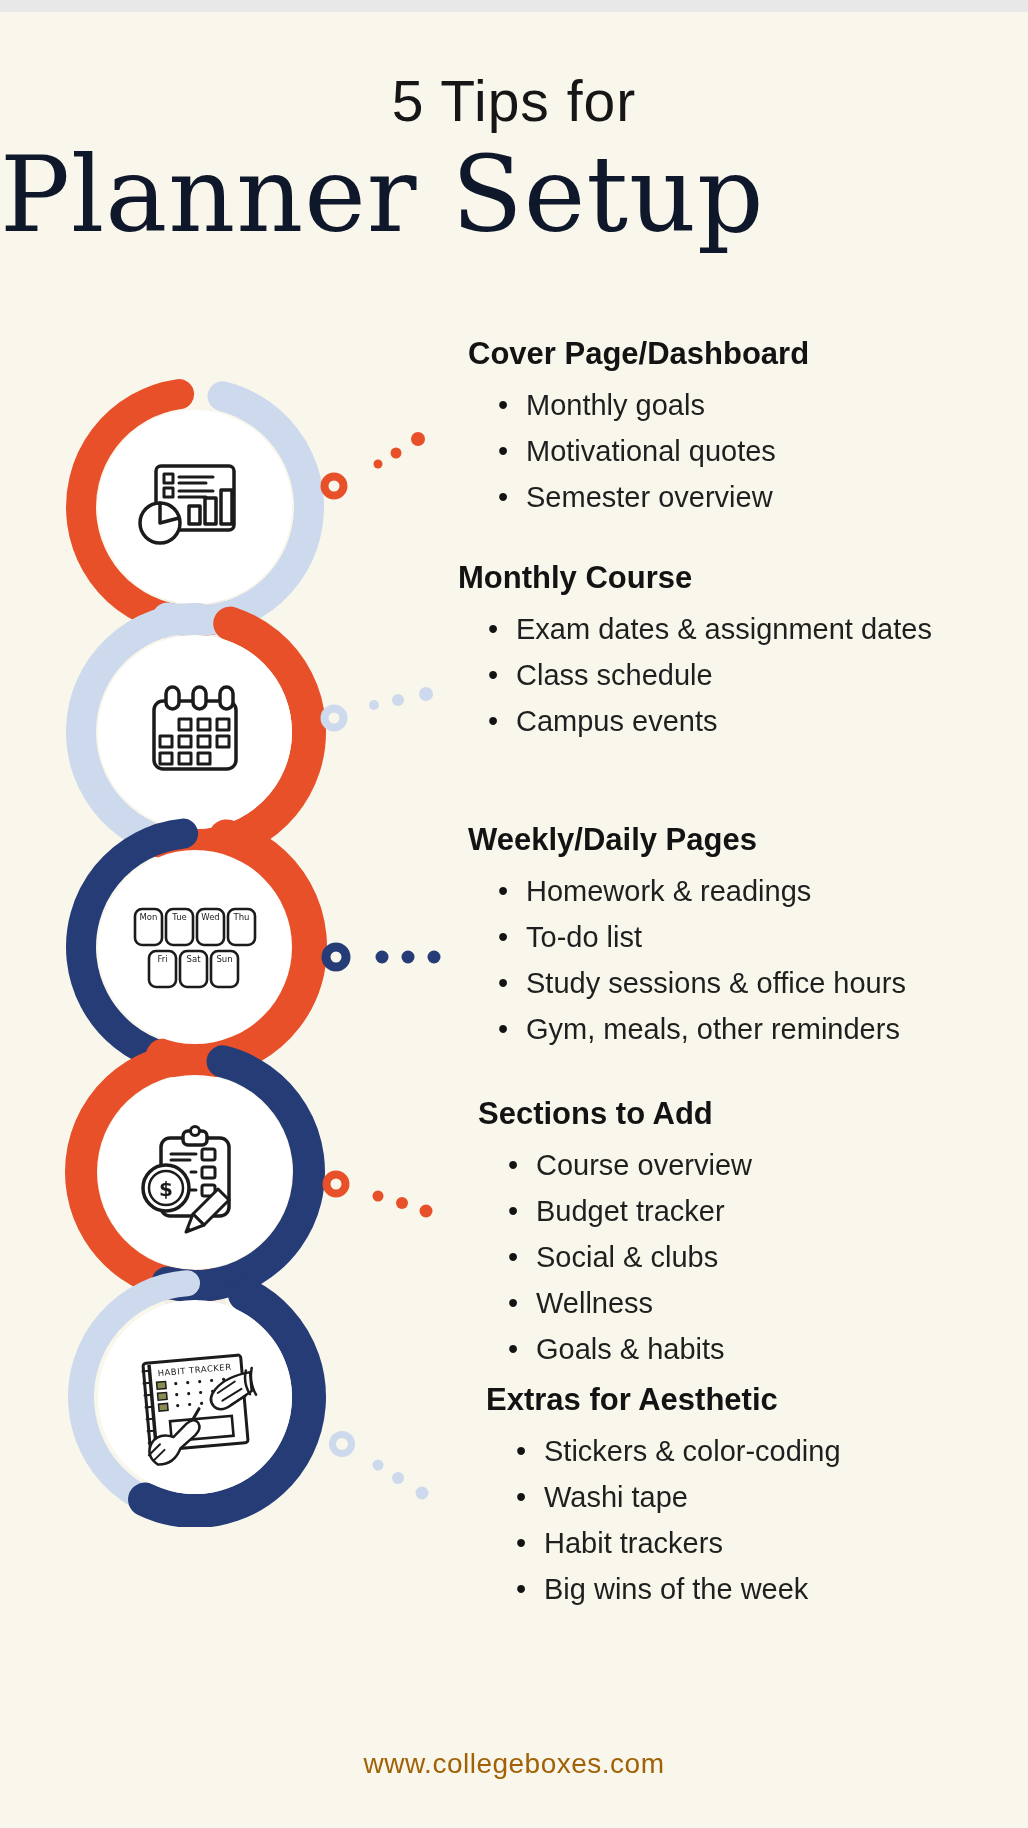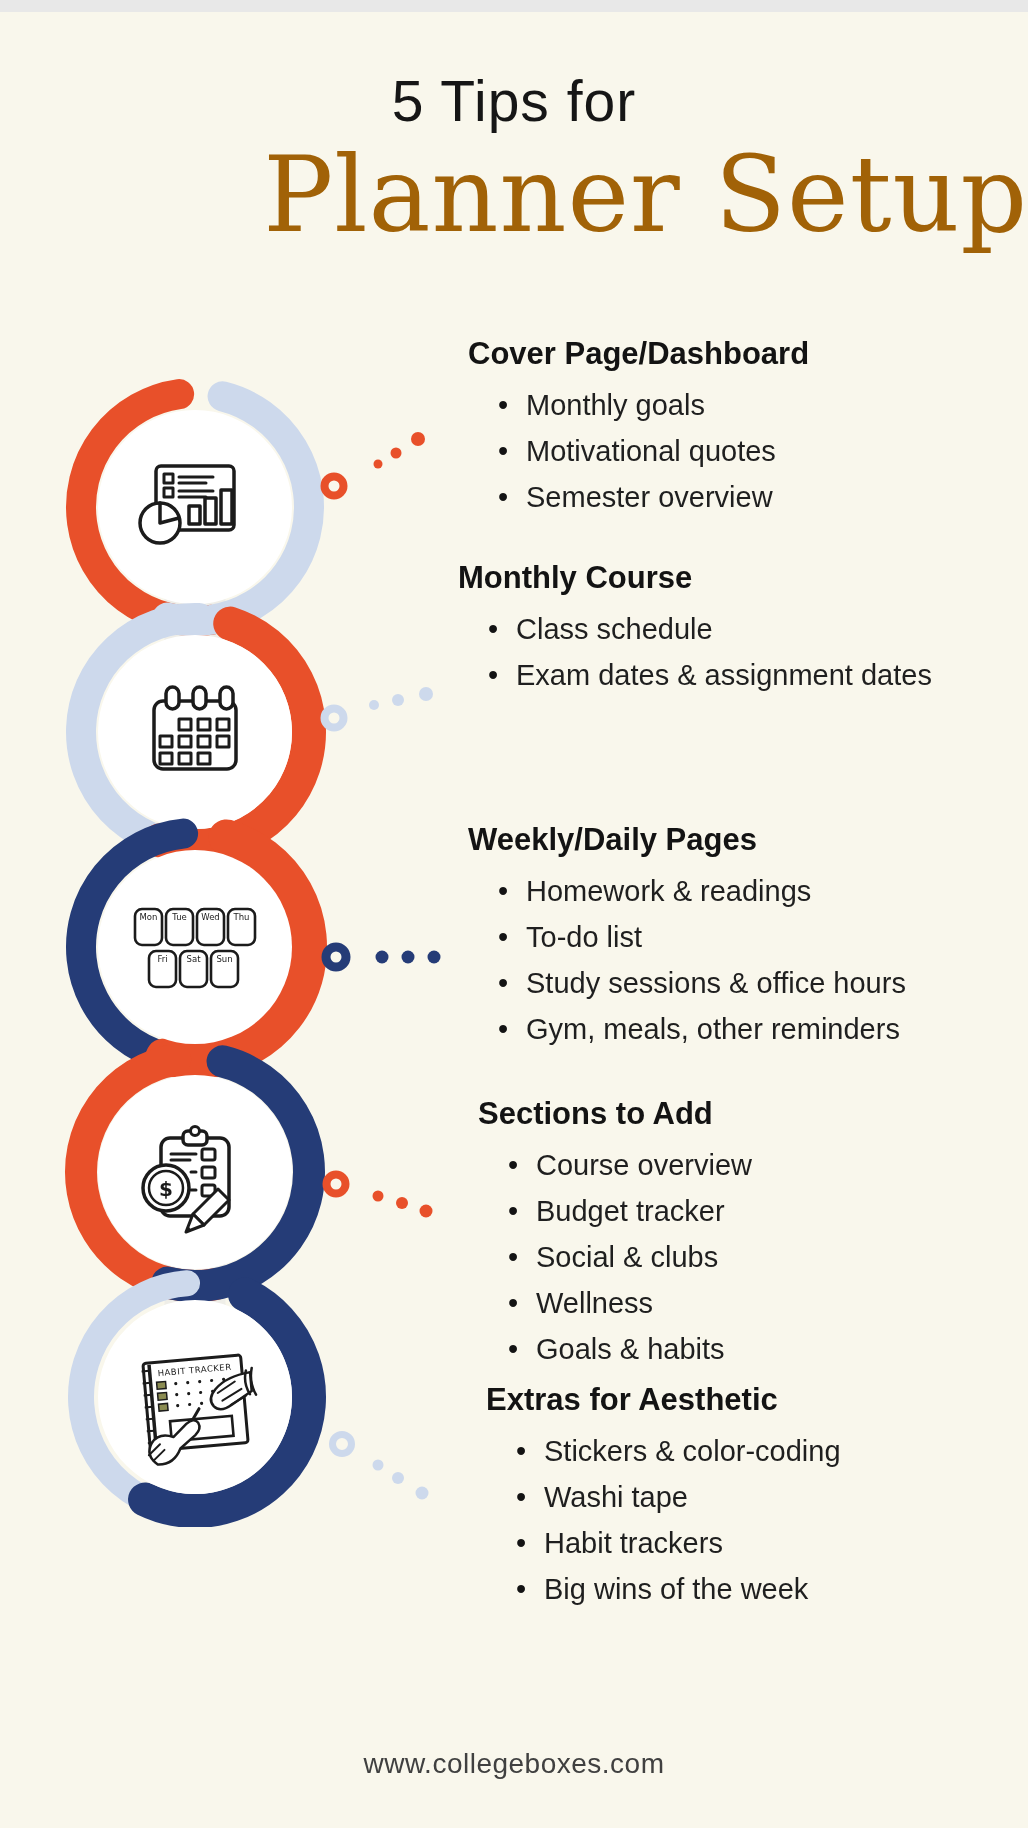--- a/index.html
+++ b/index.html
@@ -12,23 +12,23 @@
     overflow:hidden;
   }
   .kicker{
     position:absolute;top:56px;left:0;width:100%;
     text-align:center;
     font-size:57px;font-weight:500;color:#161616;
     letter-spacing:1px;
   }
   .main-title{
     position:absolute;top:122px;left:0;width:100%;
-    text-align:right;
+    text-align:left;
     font-family:"DejaVu Serif", serif;
-    font-size:104px;font-weight:400;color:#a16207;
+    font-size:104px;font-weight:400;color:#0f172a;
     letter-spacing:1px;
   }
   .connector-svg{position:absolute;top:0;left:0;}
   .graphic{position:absolute;left:60px;width:400px;height:260px;}
   .g1{top:365px}.g2{top:590px}.g3{top:805px}.g4{top:1030px}.g5{top:1255px}
   .step{position:absolute;width:570px;}
   .s1{left:468px;top:324px}
   .s2{left:458px;top:548px}
   .s3{left:468px;top:810px}
   .s4{left:478px;top:1084px}
@@ -47,21 +47,21 @@
   .step li::before{
     content:"•";
     position:absolute;left:0;top:0;
     color:#131313;
   }
   .footer{
     position:absolute;top:1736px;left:0;width:100%;
     text-align:center;
   }
   .footer a{
-    font-size:28px;color:#404040;text-decoration:none;
+    font-size:28px;color:#a16207;text-decoration:none;
     letter-spacing:0.5px;
   }
   svg text{font-family:"DejaVu Sans", sans-serif;}
 </style>
 </head>
 <body>
 
 <div class="page">
 
   <div class="kicker">5 Tips for</div>
@@ -253,22 +253,23 @@
     <ul>
       <li>Monthly goals</li>
       <li>Motivational quotes</li>
       <li>Semester overview</li>
     </ul>
   </section>
 
   <section class="step s2">
     <h2>Monthly Course</h2>
     <ul>
+      <li>Exam dates &amp; assignment dates</li>
       <li>Class schedule</li>
-      <li>Exam dates &amp; assignment dates</li>
+      <li>Campus events</li>
     </ul>
   </section>
 
   <section class="step s3">
     <h2>Weekly/Daily Pages</h2>
     <ul>
       <li>Homework &amp; readings</li>
       <li>To-do list</li>
       <li>Study sessions &amp; office hours</li>
       <li>Gym, meals, other reminders</li>

